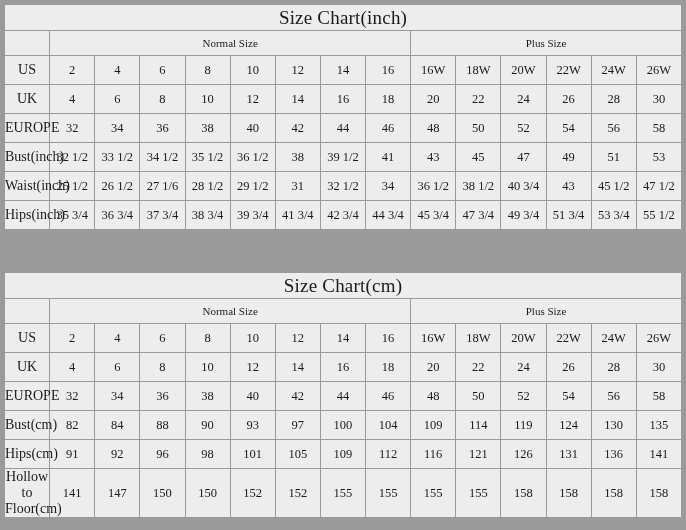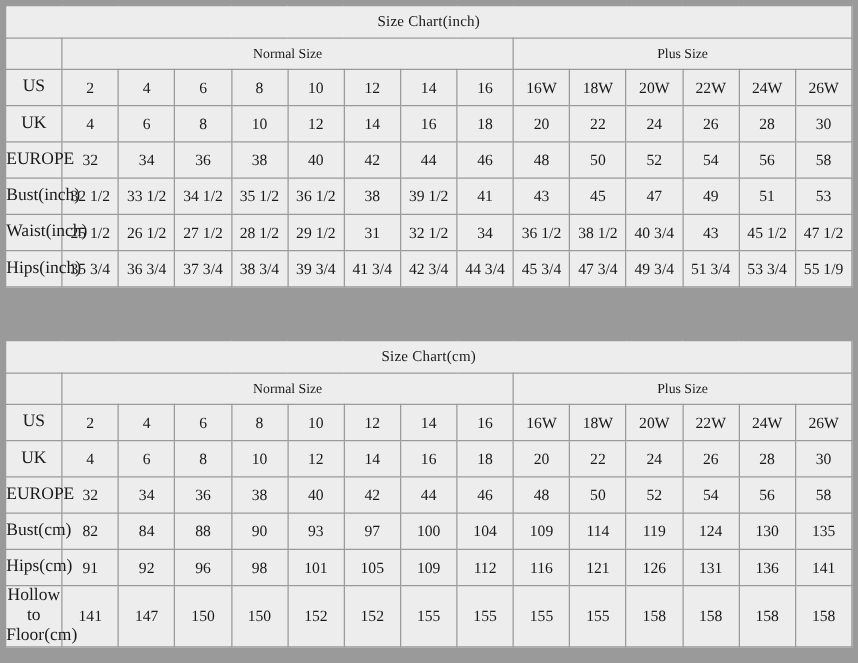--- a/index.html
+++ b/index.html
@@ -34,21 +34,21 @@
   }
   table.size-table td, table.size-table th {
     border: 1px solid #9a9a9a;
     text-align: center;
     vertical-align: middle;
     font-weight: normal;
     color: #1a1a1a;
     padding: 0;
   }
   .title-cell {
-    font-size: 12px;
+    font-size: 19px;
     height: 25px;
     letter-spacing: 0.2px;
   }
   .group-cell {
     font-size: 11px;
     height: 24px;
   }
   .rowlabel {
     font-size: 14px;
     height: 28px;
@@ -142,21 +142,21 @@
         <td class="datacell">45</td>
         <td class="datacell">47</td>
         <td class="datacell">49</td>
         <td class="datacell">51</td>
         <td class="datacell">53</td>
       </tr>
       <tr>
         <td class="rowlabel label-col">Waist(inch)</td>
         <td class="datacell">25 1/2</td>
         <td class="datacell">26 1/2</td>
-        <td class="datacell">27 1/2</td>
+        <td class="datacell">27 1/6</td>
         <td class="datacell">28 1/2</td>
         <td class="datacell">29 1/2</td>
         <td class="datacell">31</td>
         <td class="datacell">32 1/2</td>
         <td class="datacell">34</td>
         <td class="datacell">36 1/2</td>
         <td class="datacell">38 1/2</td>
         <td class="datacell">40 3/4</td>
         <td class="datacell">43</td>
         <td class="datacell">45 1/2</td>
@@ -170,21 +170,21 @@
         <td class="datacell">38 3/4</td>
         <td class="datacell">39 3/4</td>
         <td class="datacell">41 3/4</td>
         <td class="datacell">42 3/4</td>
         <td class="datacell">44 3/4</td>
         <td class="datacell">45 3/4</td>
         <td class="datacell">47 3/4</td>
         <td class="datacell">49 3/4</td>
         <td class="datacell">51 3/4</td>
         <td class="datacell">53 3/4</td>
-        <td class="datacell">55 1/9</td>
+        <td class="datacell">55 1/2</td>
       </tr>
     </tbody>
       </table>
   </div>
 
   <div class="chart-block" id="chart-cm">
     <table class="size-table">
       <tbody>
           <tr>
         <td class="title-cell" colspan="15">Size Chart(cm)</td>

